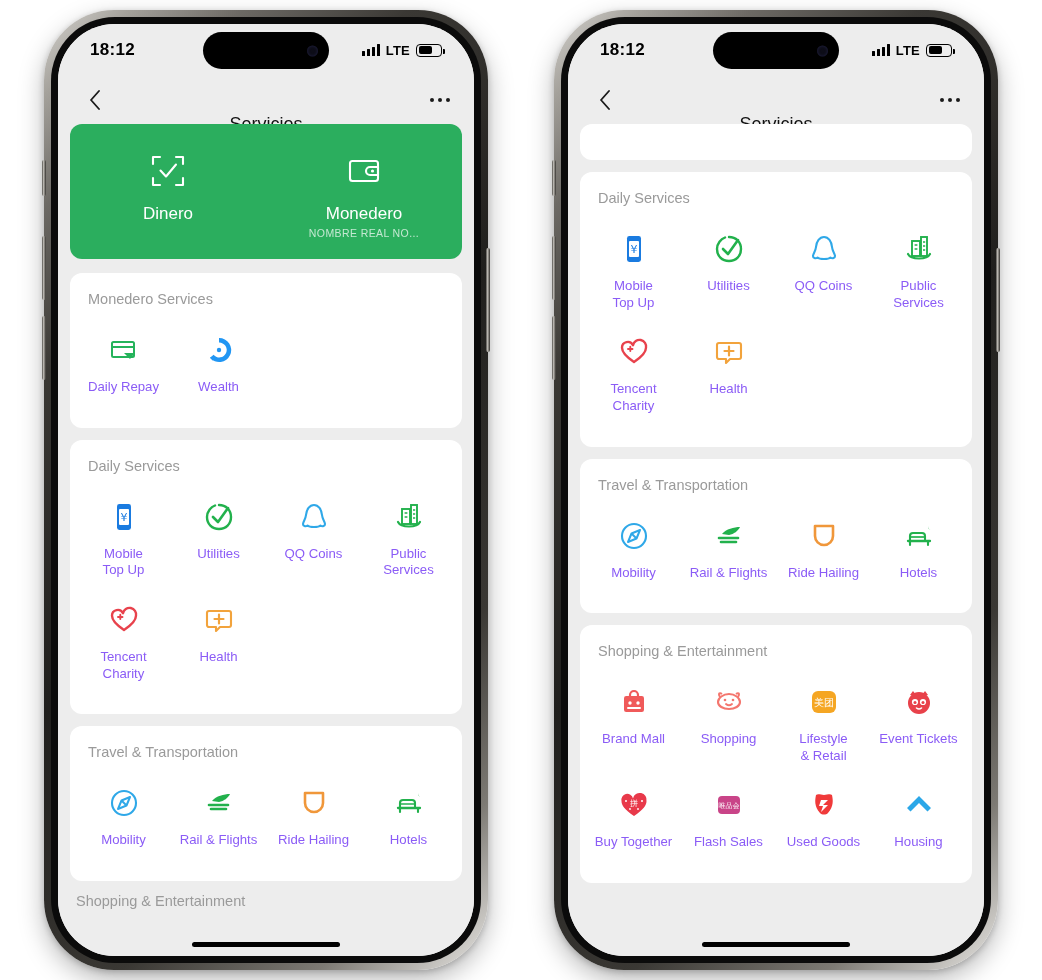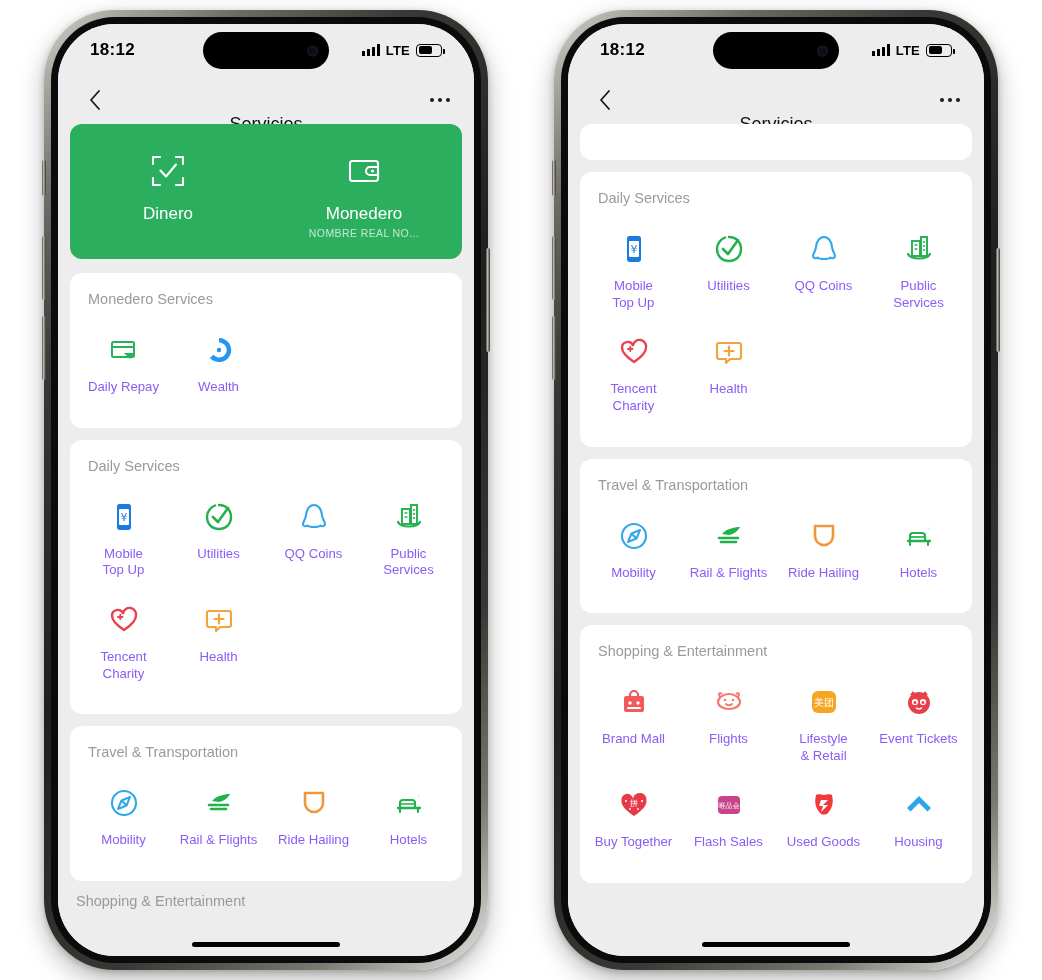--- a/index.html
+++ b/index.html
@@ -594,21 +594,21 @@
               <div class="tile">
                 <div class="tile-ico">
                   <svg width="30" height="30" viewBox="0 0 30 30">
                     <path d="M6 10 C4 7 5 5 8 7 M24 10 C26 7 25 5 22 7" fill="none" stroke="#F4766E" stroke-width="2" stroke-linejoin="round"></path>
                     <path d="M15 7 C21 7 26 11 26 15 C26 19 21 22 15 22 C9 22 4 19 4 15 C4 11 9 7 15 7 Z" fill="none" stroke="#F4766E" stroke-width="2.1"></path>
                     <circle cx="11" cy="13" r="1.3" fill="#F4766E"></circle>
                     <circle cx="19" cy="13" r="1.3" fill="#F4766E"></circle>
                     <path d="M12 17 q3 2.5 6 0" fill="none" stroke="#F4766E" stroke-width="1.9" stroke-linecap="round"></path>
                   </svg>
                 </div>
-                <div class="tile-label">Flights</div>
+                <div class="tile-label">Shopping</div>
               </div>
               <div class="tile">
                 <div class="tile-ico">
                   <svg width="30" height="30" viewBox="0 0 30 30">
                     <rect x="3" y="4" width="24" height="22" rx="6" fill="#F5A623"></rect>
                     <text x="15" y="18.5" font-size="10" fill="#fff" text-anchor="middle" font-family="DejaVu Sans">美团</text>
                   </svg>
                 </div>
                 <div class="tile-label">Lifestyle
 &amp; Retail</div>

